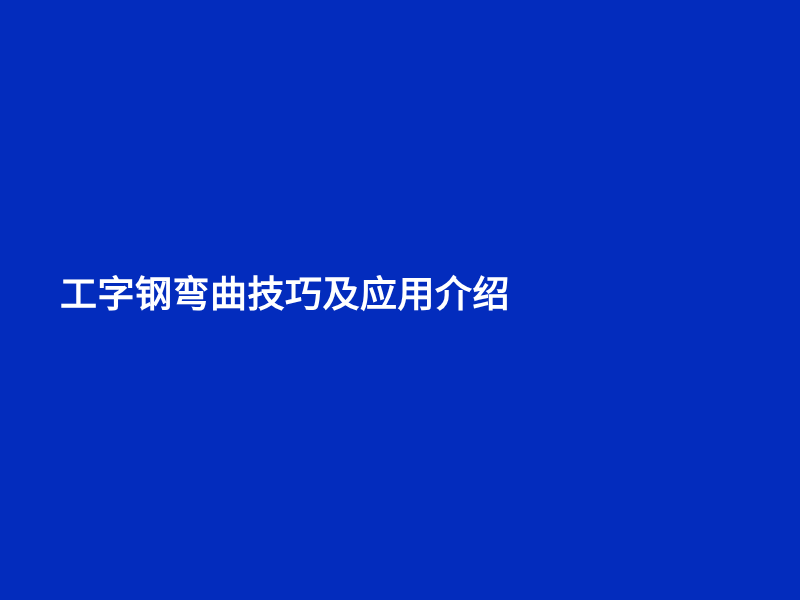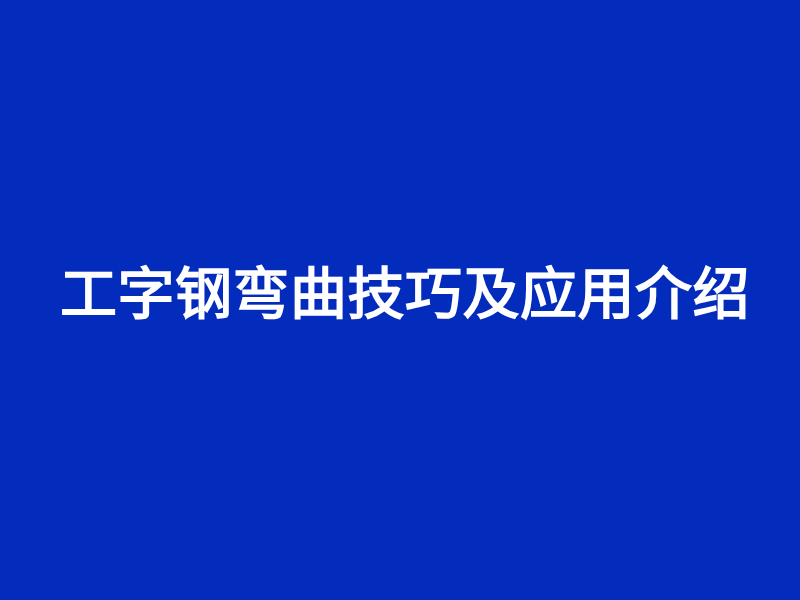--- a/index.html
+++ b/index.html
@@ -56,17 +56,17 @@
     transform: translateY(-5px);
   }
 </style>
 </head>
 <body>
 
 <div class="title-card" style="background-color: rgb(3, 44, 189);">
 
   <div class="headline-block">
 
-    <h1 class="headline" style="color: rgb(255, 255, 255); font-size: 57px;">工字钢弯曲技巧及应用介绍</h1>
+    <h1 class="headline" style="color: rgb(255, 255, 255); font-size: 37px;">工字钢弯曲技巧及应用介绍</h1>
 
   </div>
 
 </div>
 
 </body></html>

